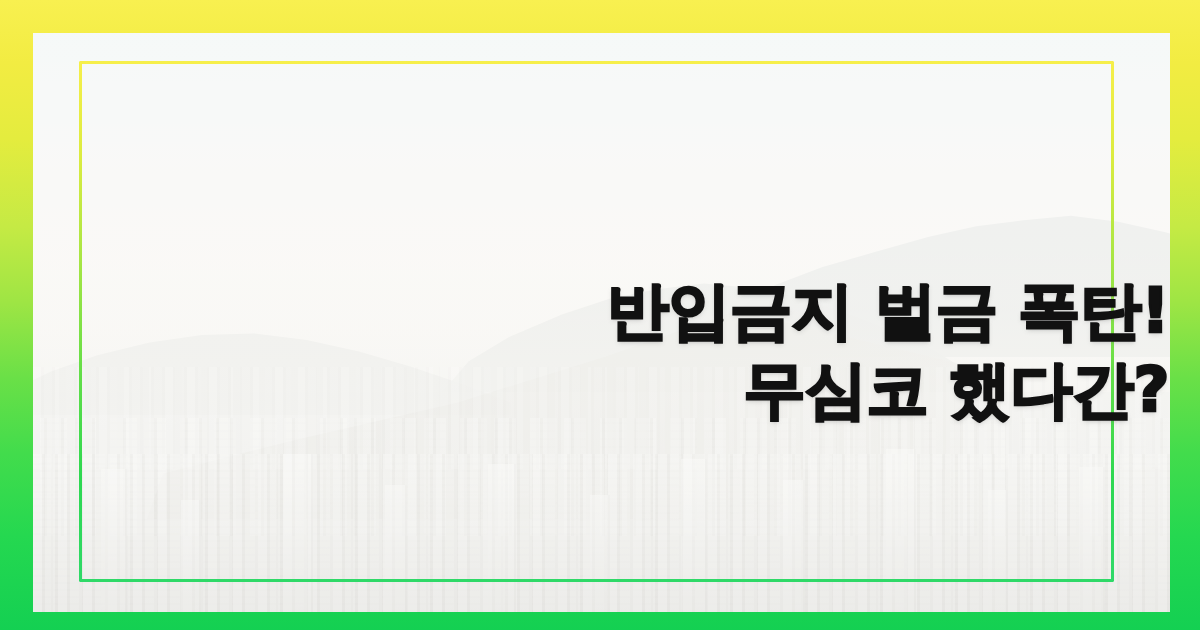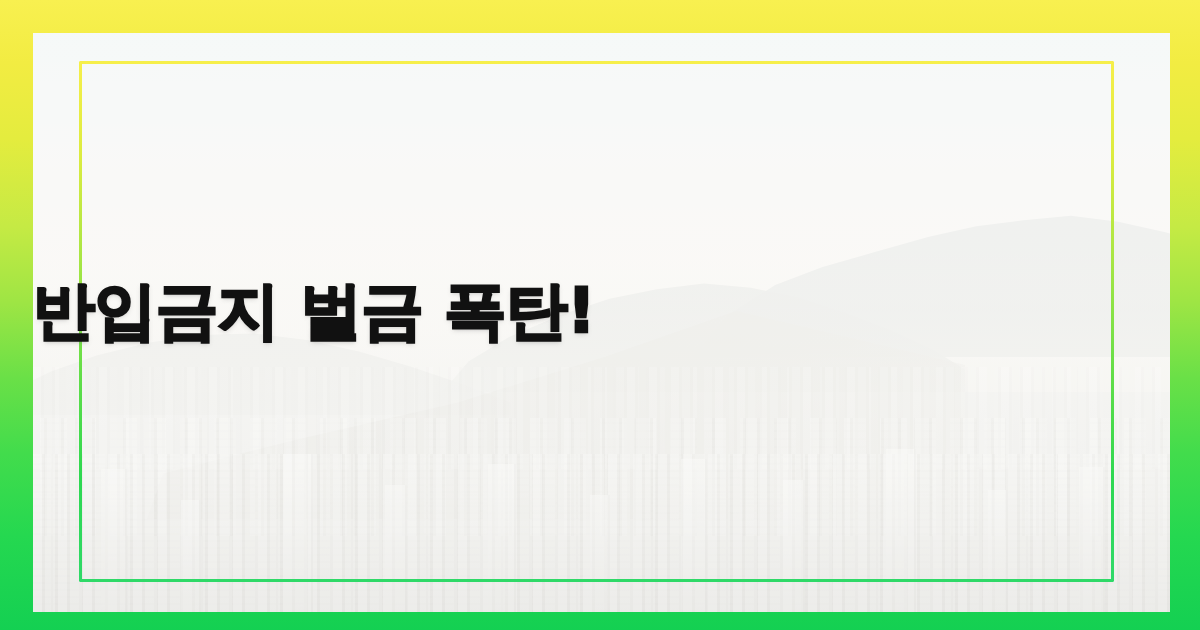--- a/index.html
+++ b/index.html
@@ -205,21 +205,21 @@
       linear-gradient(#fff 0 0);
             mask-composite:exclude;
     pointer-events:none;
   }
 
   
   .headline {
     position:absolute;
     left:0; right:1px;
     top:238px;
-    text-align:left;
+    text-align:right;
     color:#111111;
     font-family:"DejaVu Sans","Liberation Sans",sans-serif;
     font-weight:700;
     font-size:62px;
     line-height:1.30;
     letter-spacing:-0.5px;
     -webkit-text-stroke:2.6px #111111;
     text-shadow:
        0 0 1px rgba(0,0,0,.55),
        0 2px 5px rgba(120,120,120,.30),
@@ -266,16 +266,17 @@
       </div>
 
       <div class="wash"></div>
       <div class="wash2"></div>
     </div>
 
     <div class="inner-outline"></div>
 
     <div class="headline">
       <span class="line line1">반입금지 벌금 폭탄!</span>
+      <span class="line line2">무심코 했다간?</span>
     </div>
 
   </div>
 </div>
 
 </body></html>

